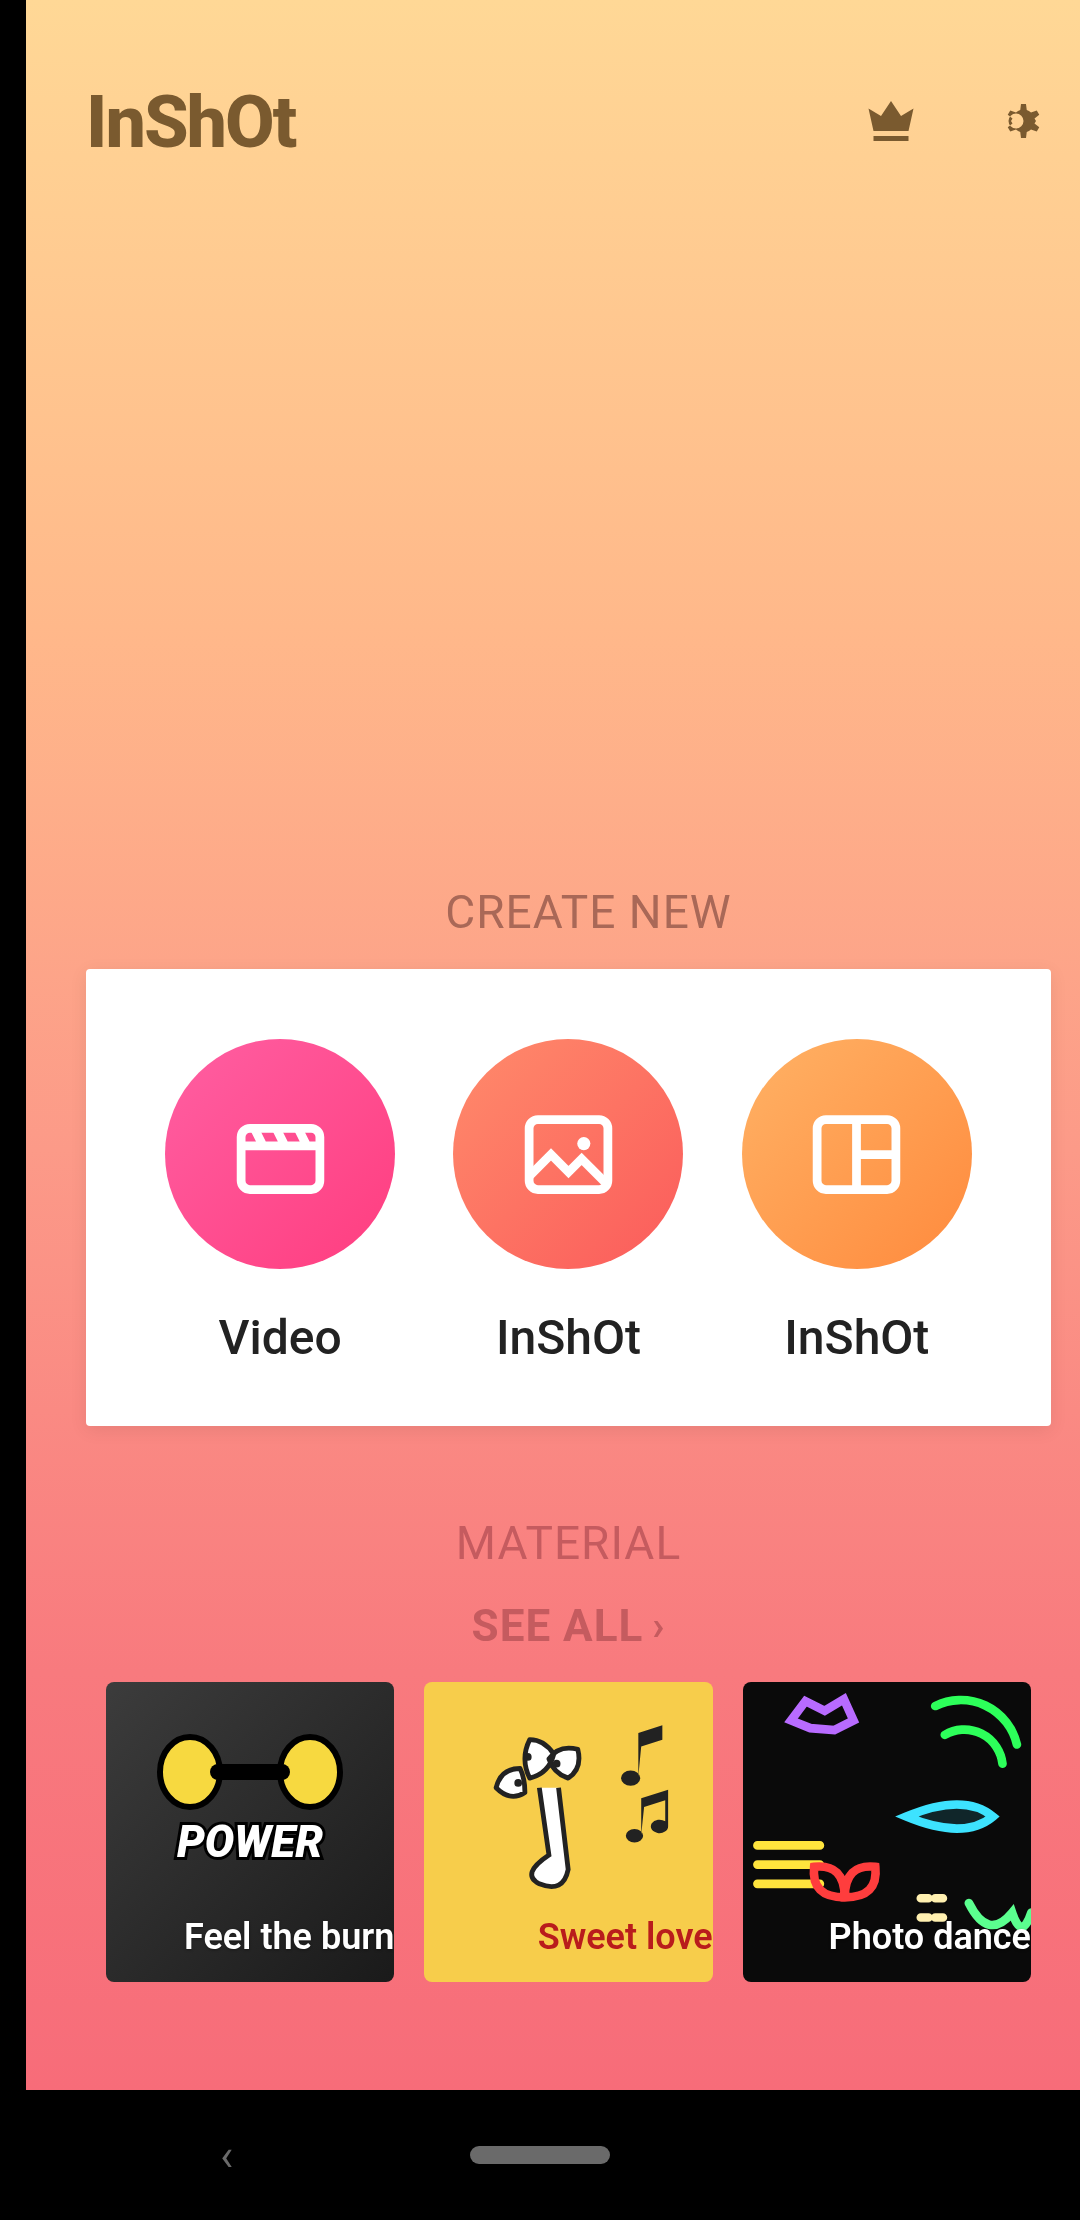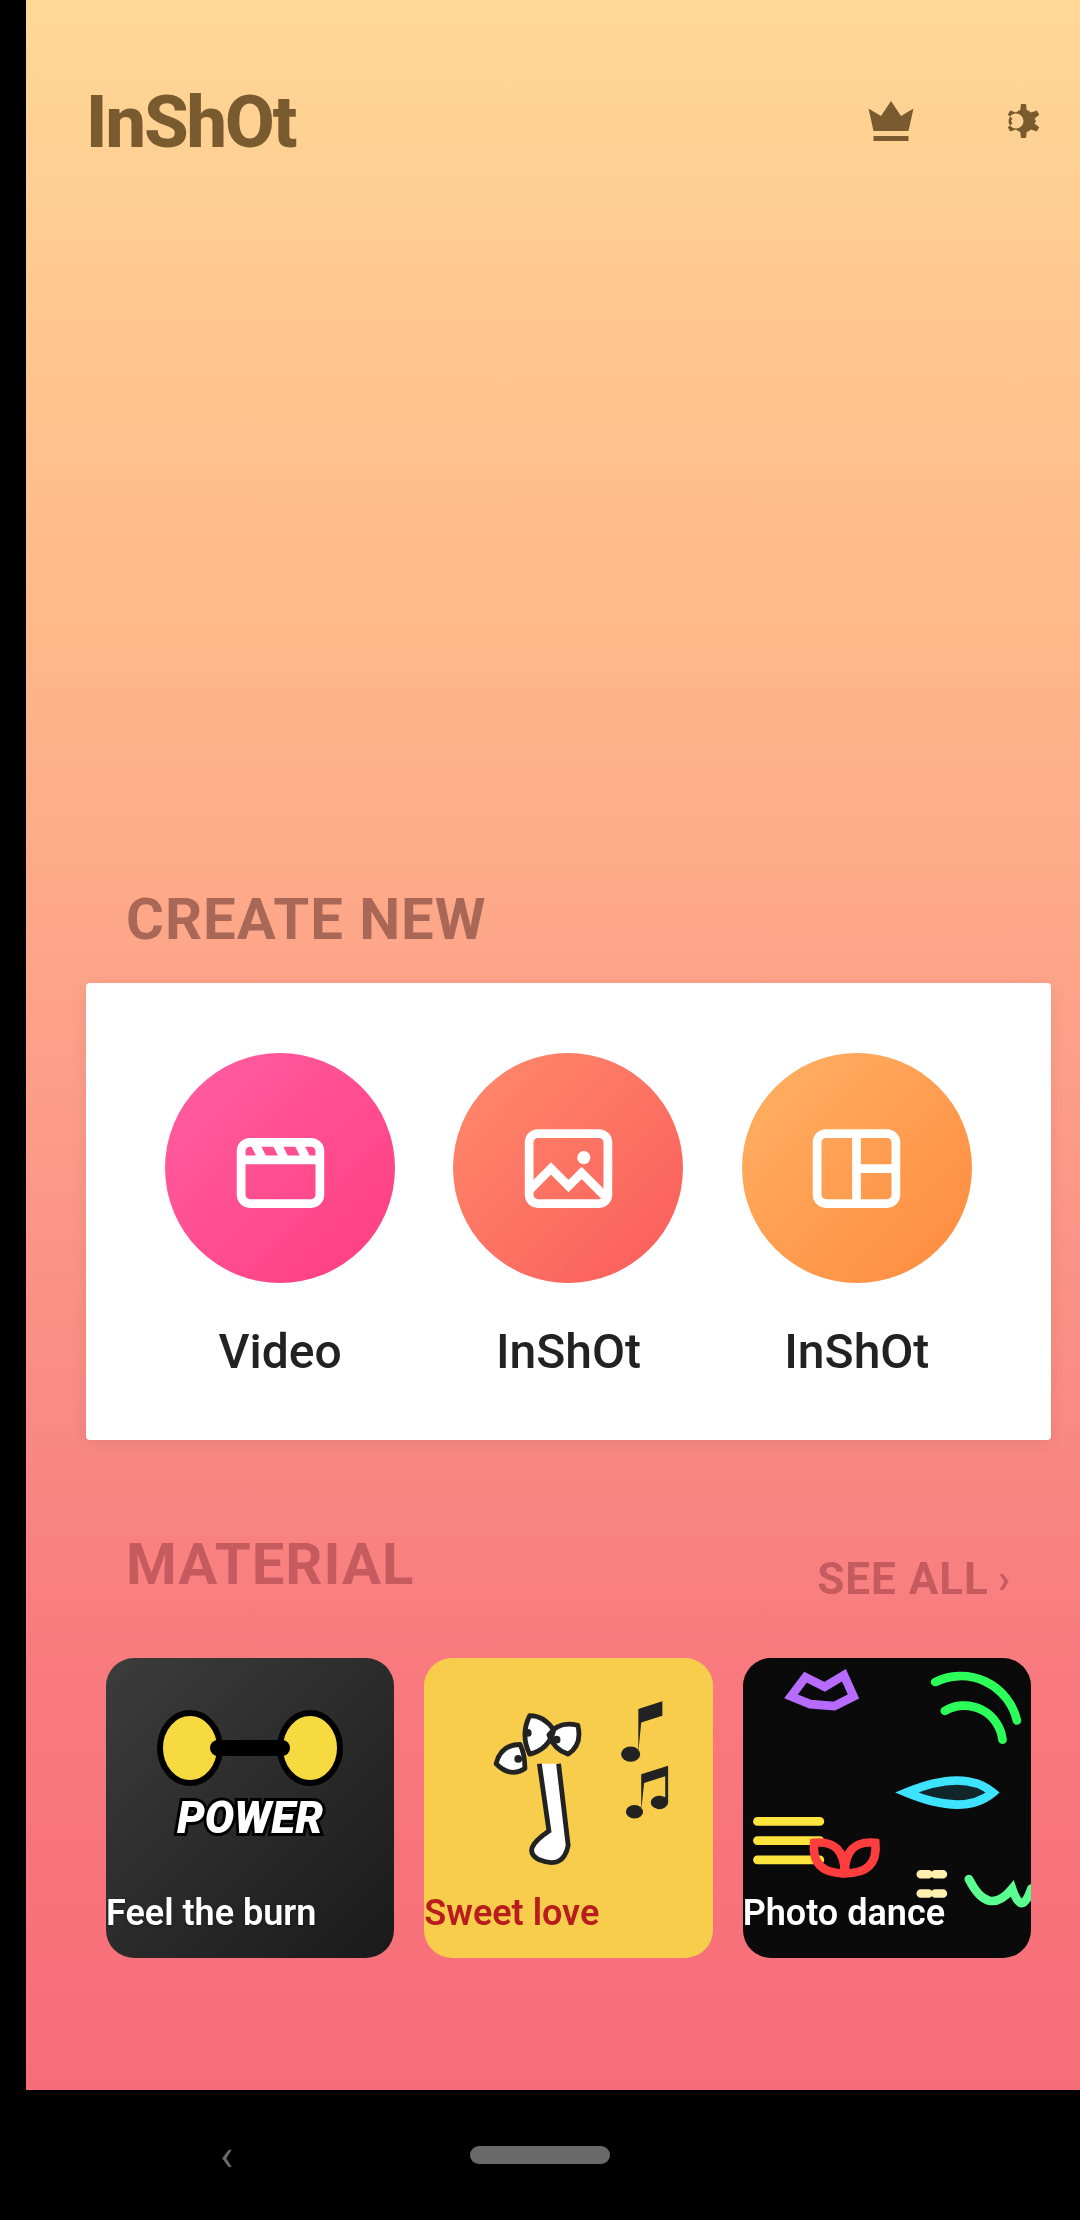--- a/index.html
+++ b/index.html
@@ -35,24 +35,25 @@
       display: flex;
       gap: 70px;
       align-items: center;
     }
     .icon-btn svg {
       width: 60px;
       height: 60px;
       fill: #7a5a2f;
     }
     .section-title {
-      font-size: 58px;
-      font-weight: 700;
+      font-size: 46px;
+      font-weight: 400;
       letter-spacing: 1px;
       margin-bottom: 30px;
+      text-align: center;
     }
     .create-section {
       margin-top: 720px;
     }
     .create-title {
       color: #a96857;
       padding-left: 40px;
     }
     .create-card {
       background: #fff;
@@ -87,20 +88,21 @@
     }
     .material-section {
       margin-top: 90px;
     }
     .material-header {
       display: flex;
       justify-content: space-between;
       align-items: center;
       padding: 0 40px;
       margin-bottom: 30px;
+      flex-direction: column;
     }
     .material-title { color: #c55b5f; }
     .see-all {
       display: flex;
       align-items: center;
       gap: 9px;
       font-size: 44px;
       font-weight: 700;
       color: #c55b5f;
       letter-spacing: 1px;
@@ -110,26 +112,26 @@
       color: #c55b5f;
     }
     .material-row {
       display: flex;
       gap: 30px;
       padding: 0 20px;
     }
     .material-card {
       flex: 1;
       height: 300px;
-      border-radius: 28px;
+      border-radius: 8px;
       position: relative;
       overflow: hidden;
       display: flex;
       align-items: flex-end;
-      justify-content: flex-start;
+      justify-content: flex-end;
       padding-bottom: 24px;
     }
     .material-label {
       color: #fff;
       font-size: 36px;
       font-weight: 600;
       z-index: 2;
       text-shadow: 0 1px 3px rgba(0,0,0,0.4);
     }
     .material-card-burn { background: linear-gradient(135deg, #3c3c3c, #1a1a1a); }

